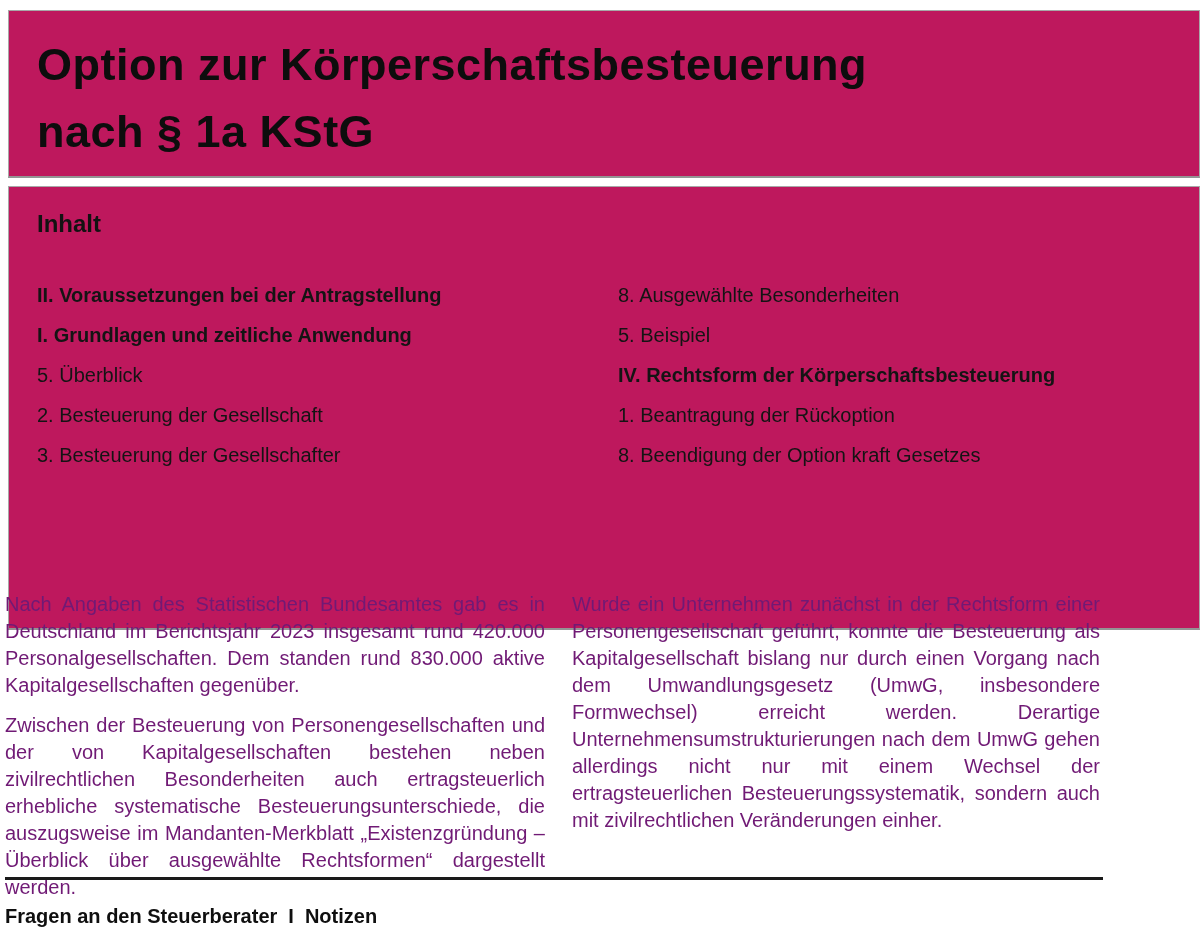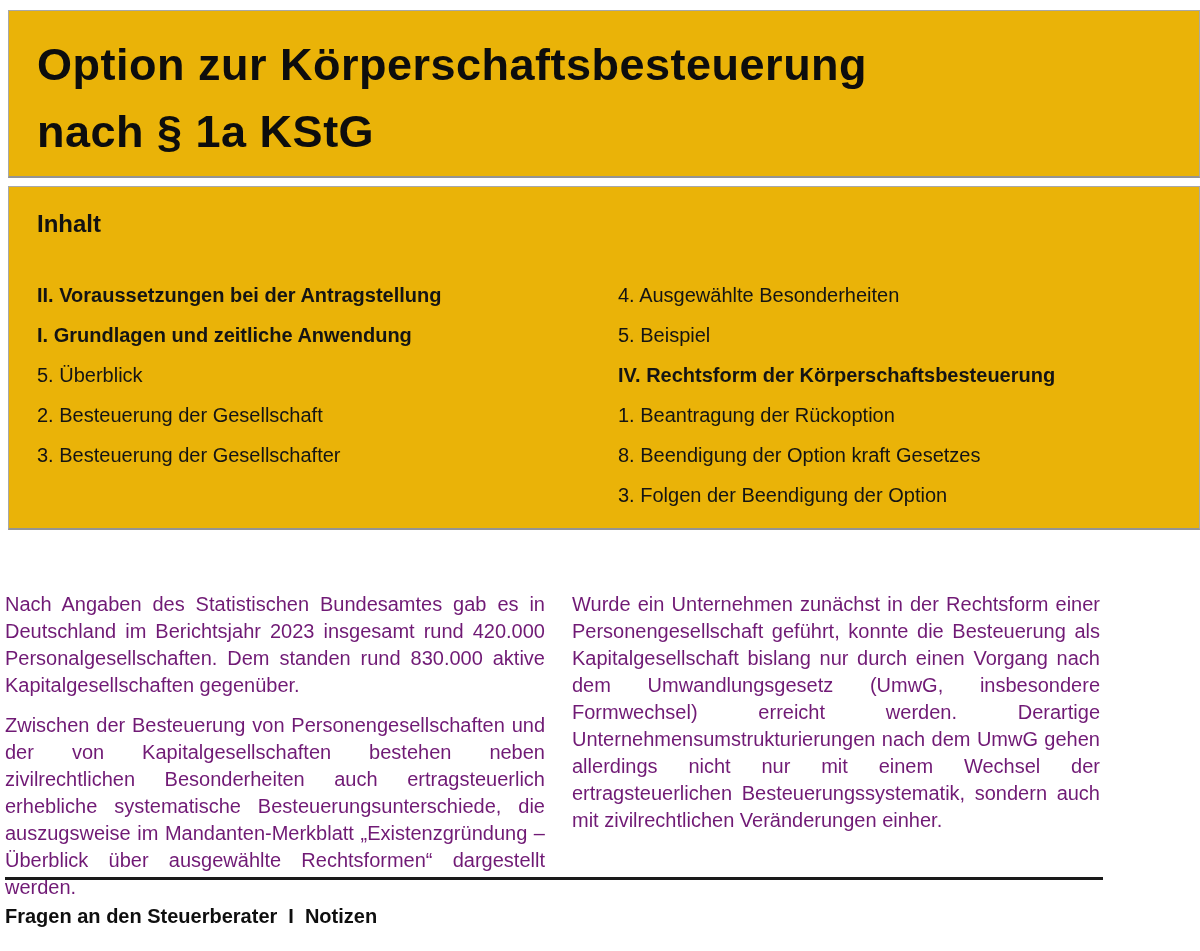--- a/index.html
+++ b/index.html
@@ -8,41 +8,41 @@
     background: #ffffff;
     font-family: "Liberation Sans", sans-serif;
     color: #121212;
     position: relative;
     overflow: hidden;
   }
   .gray-block {
     position: absolute;
     left: 8px;
     width: 1192px;
-    background: #eab308;
+    background: #be185d;
     box-sizing: border-box;
     border: 1px solid #a8a8a8;
     border-bottom: 2px solid #949494;
   }
   .banner {
     top: 10px;
     height: 168px;
   }
   .banner-title {
     margin: 0;
     padding: 20px 24px 0 28px;
     font-size: 45px;
     font-weight: bold;
     line-height: 67px;
     letter-spacing: 0.5px;
     color: #0d0d0d;
   }
   .toc-block {
     top: 186px;
-    height: 344px;
+    height: 444px;
     padding: 22px 10px 0 28px;
     overflow: hidden;
   }
   .toc-heading {
     margin: 0 0 44px 0;
     font-size: 24px;
     font-weight: bold;
     line-height: 30px;
   }
   .toc-grid {
@@ -103,26 +103,25 @@
   <h2 class="toc-heading">Inhalt</h2>
   <div class="toc-grid">
     <div>
       <div class="toc-item bold">II. Voraussetzungen bei der Antragstellung</div>
       <div class="toc-item bold">I. Grundlagen und zeitliche Anwendung</div>
       <div class="toc-item">5. Überblick</div>
       <div class="toc-item">2. Besteuerung der Gesellschaft</div>
       <div class="toc-item">3. Besteuerung der Gesellschafter</div>
     </div>
     <div>
-      <div class="toc-item">4. Ausgewählte Besonderheiten</div>
+      <div class="toc-item">8. Ausgewählte Besonderheiten</div>
       <div class="toc-item">5. Beispiel</div>
       <div class="toc-item bold">IV. Rechtsform der Körperschaftsbesteuerung</div>
       <div class="toc-item">1. Beantragung der Rückoption</div>
       <div class="toc-item">8. Beendigung der Option kraft Gesetzes</div>
-      <div class="toc-item">3. Folgen der Beendigung der Option</div>
     </div>
   </div>
 </section>
 
 <main class="body-cols">
   <div>
     <p>Nach Angaben des Statistischen Bundesamtes gab es in Deutschland im Berichtsjahr 2023 insgesamt rund 420.000 Personalgesellschaften. Dem standen rund 830.000 aktive Kapitalgesellschaften gegenüber.</p>
     <p>Zwischen der Besteuerung von Personengesellschaften und der von Kapitalgesellschaften bestehen neben zivilrechtlichen Besonderheiten auch ertragsteuerlich erhebliche systematische Besteuerungsunterschiede, die auszugsweise im Mandanten-Merkblatt „Existenzgründung – Überblick über ausgewählte Rechtsformen“ dargestellt werden.</p>
   </div>
   <div>

